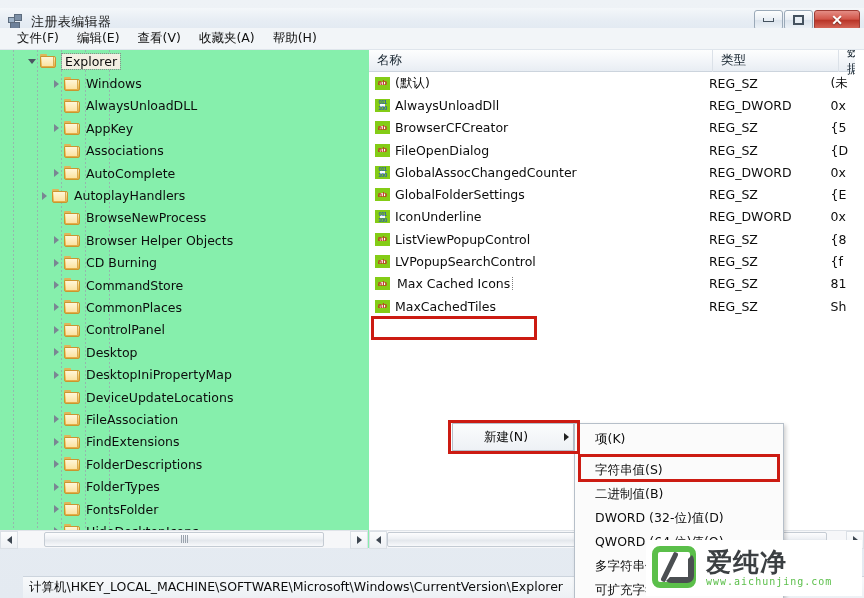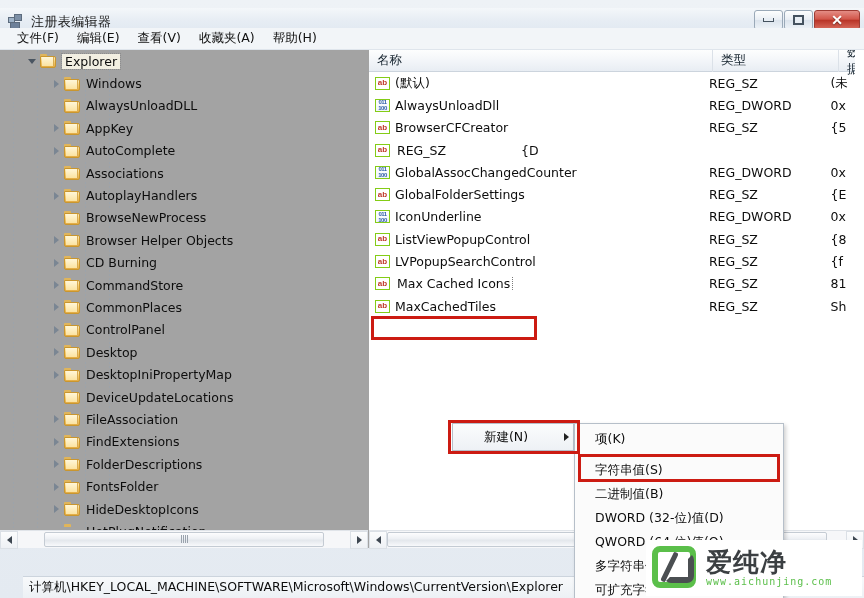--- a/index.html
+++ b/index.html
@@ -78,21 +78,21 @@
 
   
   .main {
     position: absolute; left: 0; top: 50px; width: 864px; height: 498px;
     background: #fff;
   }
 
   
   .tree-pane {
     position: absolute; left: 0; top: 0; width: 432px; height: 498px;
-    background: #a3a3a3;
+    background: #86efac;
     border-right: 1px solid #b9c4cf;
     overflow: hidden;
   }
   .tree-scroll {
     position: absolute; left: 0; top: 0; width: 349px; height: 498px;
     overflow: hidden;
   }
   .tree-row {
     position: relative; height: 22.4px;
     display: flex; align-items: center;
@@ -200,21 +200,21 @@
   .col.c1 { width: 344px; }
   .col.c2 { width: 126px; }
   .col.c3 { width: 25px; border-right: none; }
   .rows { position: relative; }
   .vrow {
     height: 22.3px; display: flex; align-items: center;
     white-space: nowrap;
   }
   .vicon {
     width: 15px; height: 13px; flex: none; margin: 0 5px 0 6px;
-    border: 1px solid #84cc16; background: #ffffff;
+    border: 5px solid #84cc16; background: #ffffff;
     display: flex; align-items: center; justify-content: center;
     font-size: 8px; line-height: 1; font-weight: bold;
     font-family: "Liberation Sans", sans-serif;
   }
   .vicon.sz { color: #c0392b; }
   .vicon.dw {
     color: #2f5fa8; font-size: 6px; letter-spacing: -0.5px;
     flex-direction: column; line-height: 6px;
     background: linear-gradient(180deg,#ffffff,#f1f5fb);
   }
@@ -430,143 +430,143 @@
               <div class="tw"></div>
             </div>
             <div class="folder">
               <div class="tab"></div>
               <div class="body"></div>
               <div class="fold"></div>
             </div>
             <span class="tree-label">AppKey</span>
           </div>
           <div class="tree-row" style="padding-left: 48px;">
+            <div class="twisty"></div>
+            <div class="folder">
+              <div class="tab"></div>
+              <div class="body"></div>
+              <div class="fold"></div>
+            </div>
+            <span class="tree-label">Associations</span>
+          </div>
+          <div class="tree-row" style="padding-left: 48px;">
             <div class="twisty">
               <div class="tw"></div>
             </div>
             <div class="folder">
               <div class="tab"></div>
               <div class="body"></div>
               <div class="fold"></div>
             </div>
             <span class="tree-label">AutoComplete</span>
           </div>
+          <div class="tree-row" style="padding-left: 36px;">
+            <div class="twisty">
+              <div class="tw"></div>
+            </div>
+            <div class="folder">
+              <div class="tab"></div>
+              <div class="body"></div>
+              <div class="fold"></div>
+            </div>
+            <span class="tree-label">AutoplayHandlers</span>
+          </div>
           <div class="tree-row" style="padding-left: 48px;">
             <div class="twisty"></div>
             <div class="folder">
               <div class="tab"></div>
               <div class="body"></div>
               <div class="fold"></div>
             </div>
-            <span class="tree-label">Associations</span>
-          </div>
-          <div class="tree-row" style="padding-left: 48px;">
-            <div class="twisty">
-              <div class="tw"></div>
-            </div>
-            <div class="folder">
-              <div class="tab"></div>
-              <div class="body"></div>
-              <div class="fold"></div>
-            </div>
-            <span class="tree-label">AutoplayHandlers</span>
+            <span class="tree-label">BrowseNewProcess</span>
+          </div>
+          <div class="tree-row" style="padding-left: 48px;">
+            <div class="twisty">
+              <div class="tw"></div>
+            </div>
+            <div class="folder">
+              <div class="tab"></div>
+              <div class="body"></div>
+              <div class="fold"></div>
+            </div>
+            <span class="tree-label">Browser Helper Objects</span>
+          </div>
+          <div class="tree-row" style="padding-left: 48px;">
+            <div class="twisty">
+              <div class="tw"></div>
+            </div>
+            <div class="folder">
+              <div class="tab"></div>
+              <div class="body"></div>
+              <div class="fold"></div>
+            </div>
+            <span class="tree-label">CD Burning</span>
+          </div>
+          <div class="tree-row" style="padding-left: 48px;">
+            <div class="twisty">
+              <div class="tw"></div>
+            </div>
+            <div class="folder">
+              <div class="tab"></div>
+              <div class="body"></div>
+              <div class="fold"></div>
+            </div>
+            <span class="tree-label">CommandStore</span>
+          </div>
+          <div class="tree-row" style="padding-left: 48px;">
+            <div class="twisty">
+              <div class="tw"></div>
+            </div>
+            <div class="folder">
+              <div class="tab"></div>
+              <div class="body"></div>
+              <div class="fold"></div>
+            </div>
+            <span class="tree-label">CommonPlaces</span>
+          </div>
+          <div class="tree-row" style="padding-left: 48px;">
+            <div class="twisty">
+              <div class="tw"></div>
+            </div>
+            <div class="folder">
+              <div class="tab"></div>
+              <div class="body"></div>
+              <div class="fold"></div>
+            </div>
+            <span class="tree-label">ControlPanel</span>
+          </div>
+          <div class="tree-row" style="padding-left: 48px;">
+            <div class="twisty">
+              <div class="tw"></div>
+            </div>
+            <div class="folder">
+              <div class="tab"></div>
+              <div class="body"></div>
+              <div class="fold"></div>
+            </div>
+            <span class="tree-label">Desktop</span>
+          </div>
+          <div class="tree-row" style="padding-left: 48px;">
+            <div class="twisty">
+              <div class="tw"></div>
+            </div>
+            <div class="folder">
+              <div class="tab"></div>
+              <div class="body"></div>
+              <div class="fold"></div>
+            </div>
+            <span class="tree-label">DesktopIniPropertyMap</span>
           </div>
           <div class="tree-row" style="padding-left: 48px;">
             <div class="twisty"></div>
             <div class="folder">
               <div class="tab"></div>
               <div class="body"></div>
               <div class="fold"></div>
             </div>
-            <span class="tree-label">BrowseNewProcess</span>
-          </div>
-          <div class="tree-row" style="padding-left: 48px;">
-            <div class="twisty">
-              <div class="tw"></div>
-            </div>
-            <div class="folder">
-              <div class="tab"></div>
-              <div class="body"></div>
-              <div class="fold"></div>
-            </div>
-            <span class="tree-label">Browser Helper Objects</span>
-          </div>
-          <div class="tree-row" style="padding-left: 48px;">
-            <div class="twisty">
-              <div class="tw"></div>
-            </div>
-            <div class="folder">
-              <div class="tab"></div>
-              <div class="body"></div>
-              <div class="fold"></div>
-            </div>
-            <span class="tree-label">CD Burning</span>
-          </div>
-          <div class="tree-row" style="padding-left: 48px;">
-            <div class="twisty">
-              <div class="tw"></div>
-            </div>
-            <div class="folder">
-              <div class="tab"></div>
-              <div class="body"></div>
-              <div class="fold"></div>
-            </div>
-            <span class="tree-label">CommandStore</span>
-          </div>
-          <div class="tree-row" style="padding-left: 48px;">
-            <div class="twisty">
-              <div class="tw"></div>
-            </div>
-            <div class="folder">
-              <div class="tab"></div>
-              <div class="body"></div>
-              <div class="fold"></div>
-            </div>
-            <span class="tree-label">CommonPlaces</span>
-          </div>
-          <div class="tree-row" style="padding-left: 48px;">
-            <div class="twisty">
-              <div class="tw"></div>
-            </div>
-            <div class="folder">
-              <div class="tab"></div>
-              <div class="body"></div>
-              <div class="fold"></div>
-            </div>
-            <span class="tree-label">ControlPanel</span>
-          </div>
-          <div class="tree-row" style="padding-left: 48px;">
-            <div class="twisty">
-              <div class="tw"></div>
-            </div>
-            <div class="folder">
-              <div class="tab"></div>
-              <div class="body"></div>
-              <div class="fold"></div>
-            </div>
-            <span class="tree-label">Desktop</span>
-          </div>
-          <div class="tree-row" style="padding-left: 48px;">
-            <div class="twisty">
-              <div class="tw"></div>
-            </div>
-            <div class="folder">
-              <div class="tab"></div>
-              <div class="body"></div>
-              <div class="fold"></div>
-            </div>
-            <span class="tree-label">DesktopIniPropertyMap</span>
-          </div>
-          <div class="tree-row" style="padding-left: 48px;">
-            <div class="twisty"></div>
-            <div class="folder">
-              <div class="tab"></div>
-              <div class="body"></div>
-              <div class="fold"></div>
-            </div>
             <span class="tree-label">DeviceUpdateLocations</span>
           </div>
           <div class="tree-row" style="padding-left: 48px;">
             <div class="twisty">
               <div class="tw"></div>
             </div>
             <div class="folder">
               <div class="tab"></div>
               <div class="body"></div>
               <div class="fold"></div>
@@ -587,20 +587,31 @@
           <div class="tree-row" style="padding-left: 48px;">
             <div class="twisty">
               <div class="tw"></div>
             </div>
             <div class="folder">
               <div class="tab"></div>
               <div class="body"></div>
               <div class="fold"></div>
             </div>
             <span class="tree-label">FolderDescriptions</span>
+          </div>
+          <div class="tree-row" style="padding-left: 48px;">
+            <div class="twisty">
+              <div class="tw"></div>
+            </div>
+            <div class="folder">
+              <div class="tab"></div>
+              <div class="body"></div>
+              <div class="fold"></div>
+            </div>
+            <span class="tree-label">FolderTypes</span>
           </div>
           <div class="tree-row" style="padding-left: 48px;">
             <div class="twisty">
               <div class="tw"></div>
             </div>
             <div class="folder">
               <div class="tab"></div>
               <div class="body"></div>
               <div class="fold"></div>
             </div>
@@ -662,20 +673,21 @@
             <div class="vdata">0x</div>
           </div>
           <div class="vrow">
             <div class="vicon sz">ab</div>
             <div class="vname"><span class="vname-inner">BrowserCFCreator</span></div>
             <div class="vtype">REG_SZ</div>
             <div class="vdata">{5</div>
           </div>
           <div class="vrow">
             <div class="vicon sz">ab</div>
+            <div class="vname"><span class="vname-inner">FileOpenDialog</span></div>
             <div class="vtype">REG_SZ</div>
             <div class="vdata">{D</div>
           </div>
           <div class="vrow">
             <div class="vicon dw">
               <span>011</span>
               <span>100</span>
             </div>
             <div class="vname"><span class="vname-inner">GlobalAssocChangedCounter</span></div>
             <div class="vtype">REG_DWORD</div>

